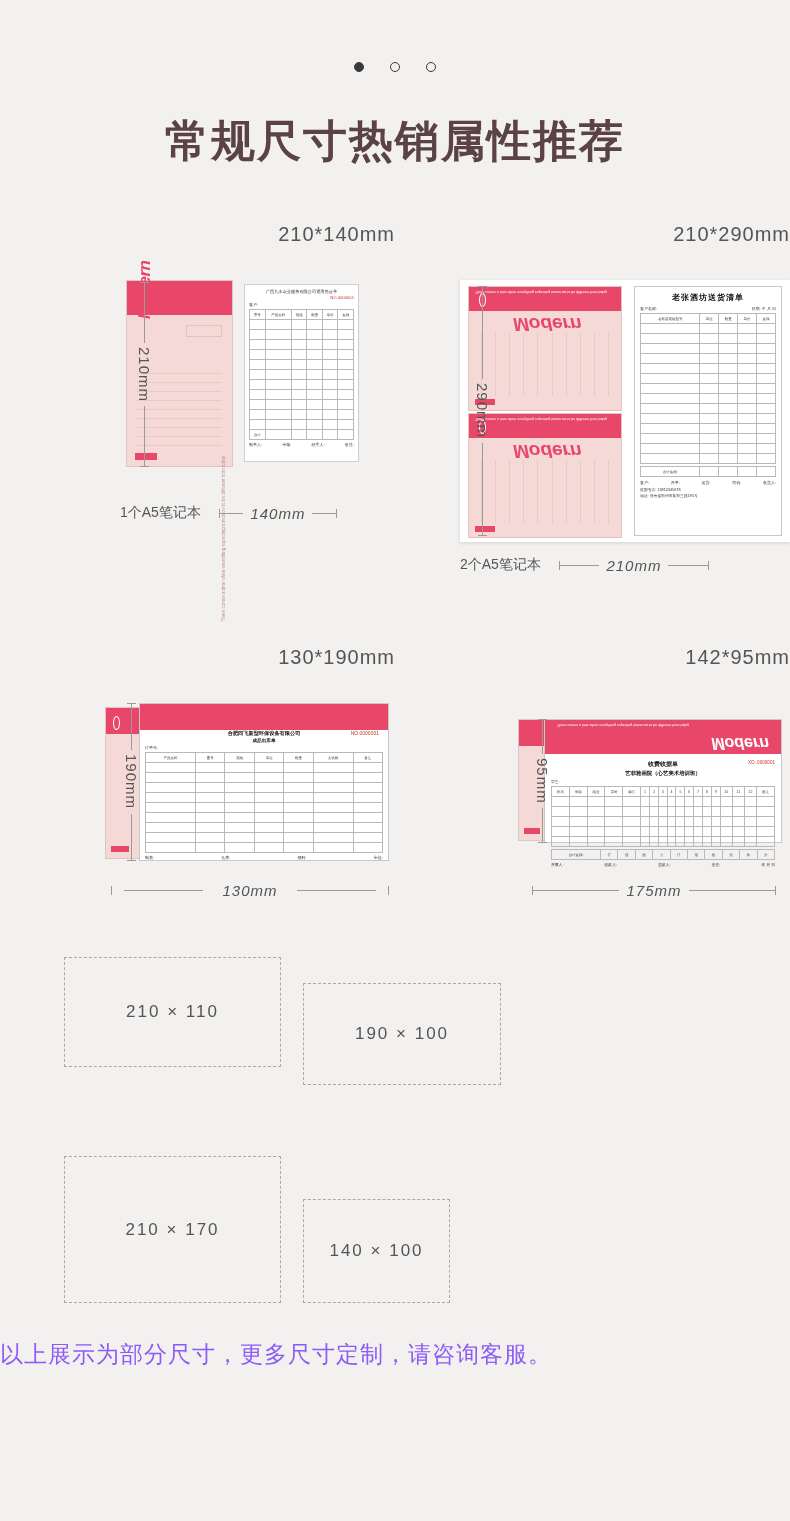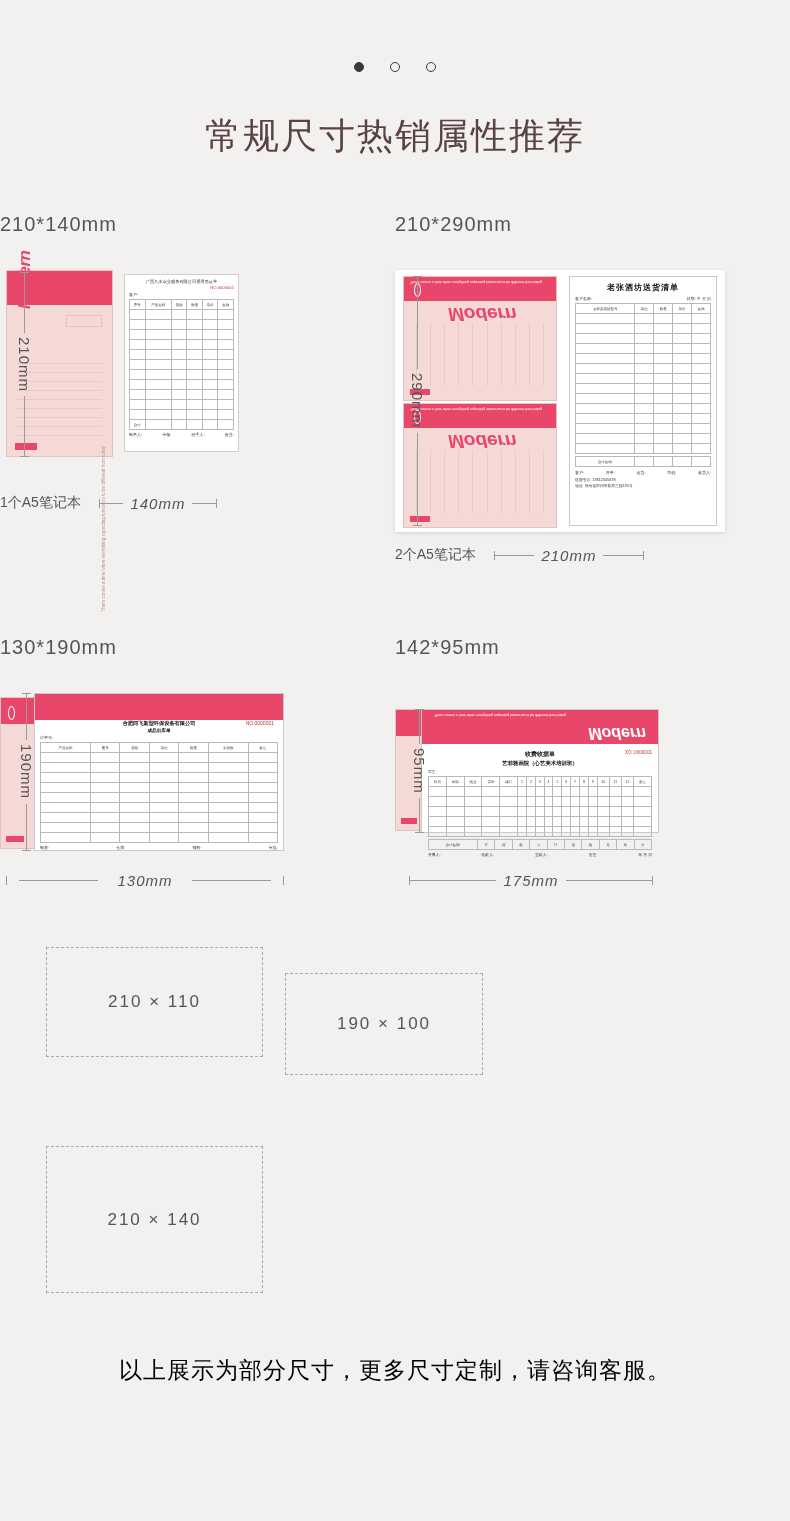--- a/index.html
+++ b/index.html
@@ -13,31 +13,31 @@
   .page{width:790px;min-height:1521px;position:relative;overflow:hidden;}
 
   
   .dots{display:flex;justify-content:center;gap:26px;padding-top:62px;}
   .dot{width:10px;height:10px;border-radius:50%;border:1.5px solid #3a3a3a;box-sizing:border-box;}
   .dot.filled{background:#3a3a3a;}
 
   
   .heading{
     text-align:center;
-    font-size:36px;
-    font-weight:normal;
+    font-size:44px;
+    font-weight:bold;
     letter-spacing:2px;
     color:#5b4246;
     margin-top:40px;
     font-family:"DejaVu Sans","Liberation Sans",sans-serif;
   }
 
   
   .sizes-row{display:flex;margin-top:52px;}
-  .col{flex:1;display:flex;flex-direction:column;align-items:flex-start;}
+  .col{flex:1;display:flex;flex-direction:column;align-items:flex-end;}
   .size-title{font-size:20px;color:#555;letter-spacing:1px;}
 
   .figure{position:relative;margin-top:34px;}
 
   
   .fig1{width:275px;height:210px;position:relative;}
   .bk1{position:absolute;left:6px;top:0;width:105px;height:185px;background:#f4d9d6;border:1px solid #e2c3c0;}
   .bk1 .band{position:absolute;left:0;top:0;width:100%;height:34px;background:#e8476a;}
   .bk1 .logo{position:absolute;left:8px;top:38px;transform:rotate(-90deg);transform-origin:left top;
      font-size:17px;font-weight:bold;color:#e8476a;font-style:italic;letter-spacing:-.5px;}
@@ -109,28 +109,28 @@
   .form4 .band .txt{position:absolute;left:12px;top:3px;font-size:3.6px;color:#fff;white-space:nowrap;transform:scaleY(-1);}
   .form4 .band .logo{position:absolute;right:12px;bottom:2px;font-size:16px;font-weight:bold;color:#fff;font-style:italic;transform:scaleY(-1);}
   .form4 .inner{position:relative;padding:6px 6px 4px;margin-top:34px;}
   .form4 .hd{font-size:6px;text-align:center;color:#111;font-weight:bold;}
   .form4 .sub{font-size:5.4px;text-align:center;color:#111;font-weight:bold;margin-top:1px;}
   .form4 .no{position:absolute;right:6px;top:6px;font-size:4.6px;color:#c0392b;}
   .form4 .meta{font-size:3.8px;color:#333;margin-top:2px;}
   .form4 .foot{font-size:3.8px;color:#333;margin-top:2px;display:flex;justify-content:space-between;}
 
   
-  .dashed-wrap{margin-top:58px;padding:0 46px;}
+  .dashed-wrap{margin-top:58px;padding:0 64px;}
   .dashed-row{display:flex;align-items:flex-start;gap:22px;}
   .dashed-row.second{margin-top:26px;align-items:flex-start;}
   .dbox{border:1px dashed #a9a9a9;display:flex;align-items:center;justify-content:center;
         font-size:17px;color:#555;letter-spacing:2px;background:transparent;}
 
   
-  .note{text-align:center;font-size:23px;color:#000000;margin-top:62px;letter-spacing:1px;
+  .note{text-align:left;font-size:23px;color:#8b5cf6;margin-top:36px;letter-spacing:1px;
         font-family:"DejaVu Sans","Liberation Sans",sans-serif;}
 </style>
 </head>
 <body>
 
 <div class="page">
 
   <div class="dots">
     <div class="dot filled"></div>
     <div class="dot"></div>
@@ -860,20 +860,23 @@
       <div class="dbox" style="width:215px;height:108px;">
         <span>210 × 110</span>
       </div>
       <div class="dbox" style="width:196px;height:100px;margin-top:26px;">
         <span>190 × 100</span>
       </div>
     </div>
 
     <div class="dashed-row second">
       <div class="dbox" style="width:215px;height:145px;margin-top:45px;">
-        <span>210 × 140</span>
+        <span>210 × 170</span>
+      </div>
+      <div class="dbox" style="width:145px;height:102px;margin-top:88px;">
+        <span>140 × 100</span>
       </div>
     </div>
   </div>
 
   <div class="note">以上展示为部分尺寸，更多尺寸定制，请咨询客服。</div>
 
 </div>
 
 </body></html>

